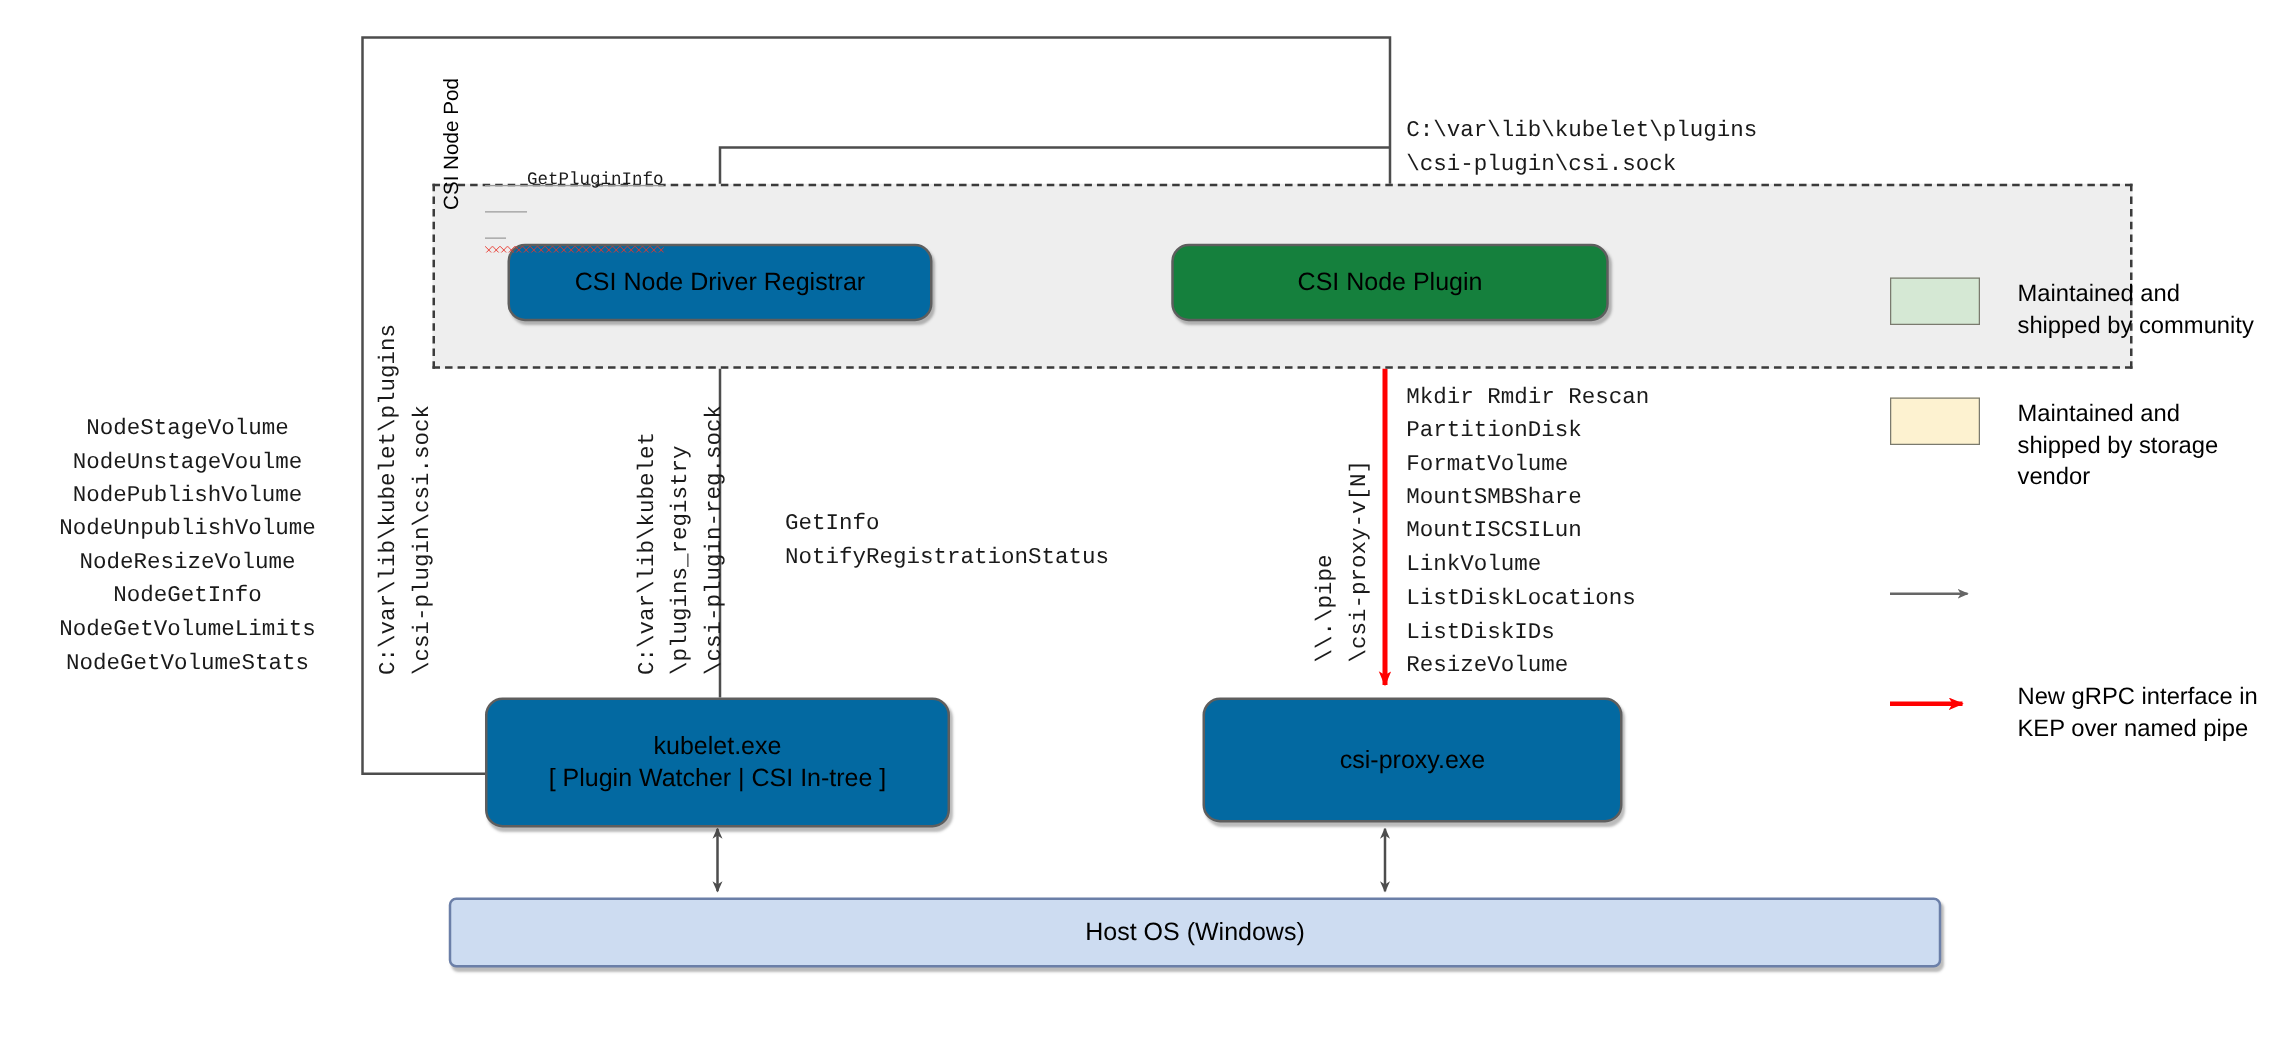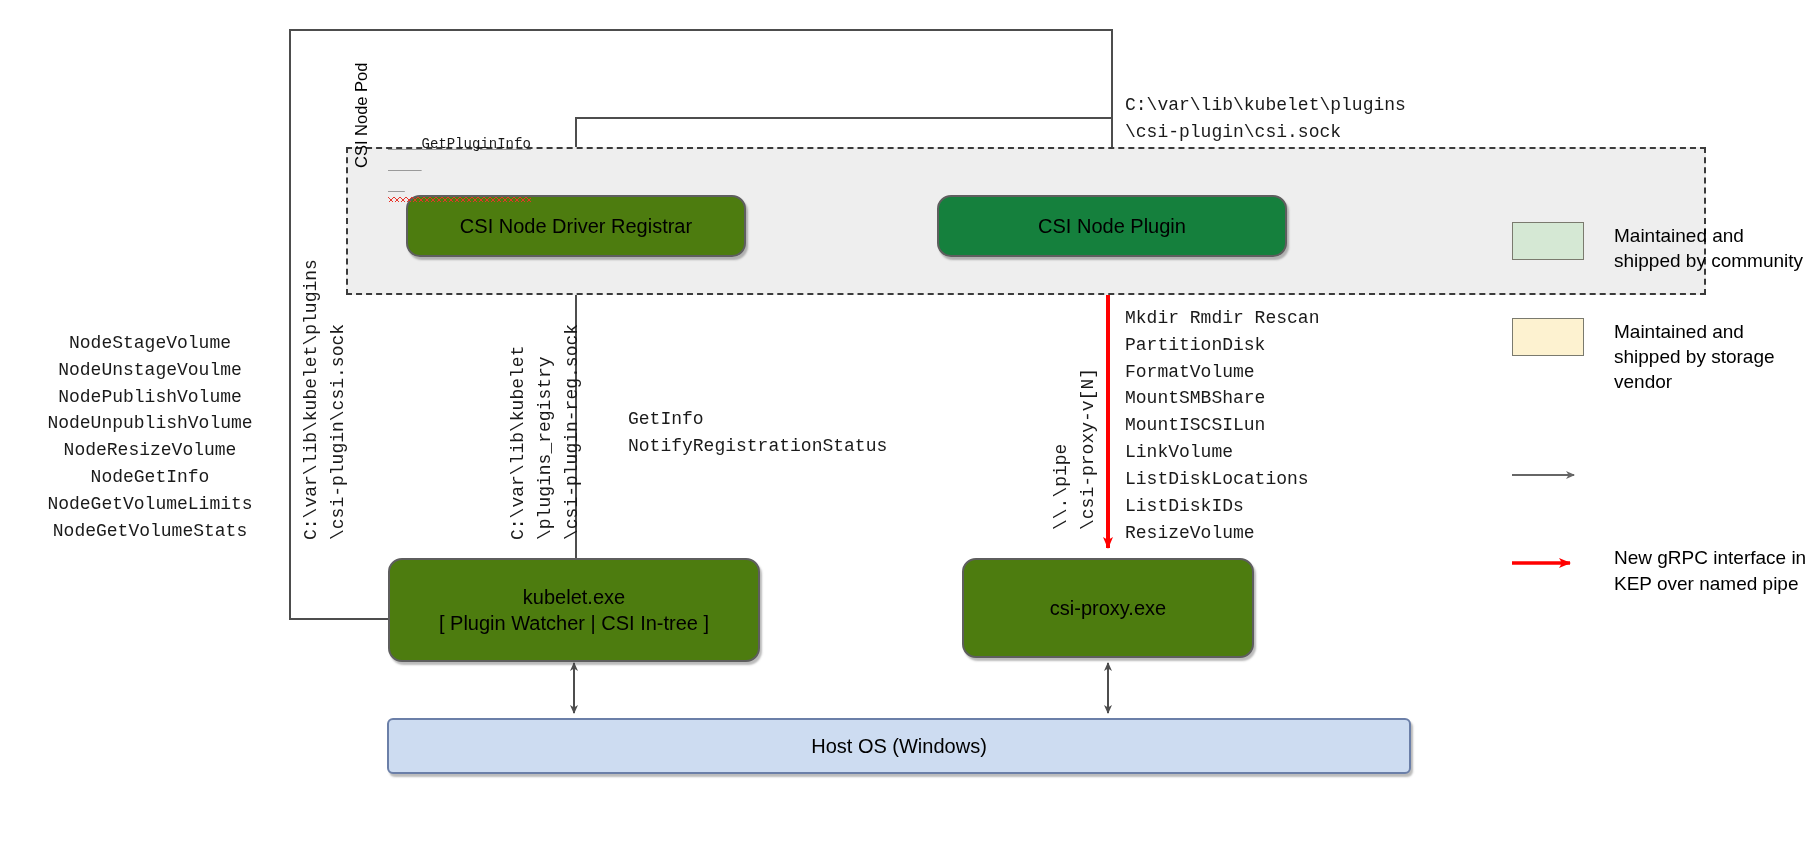--- a/index.html
+++ b/index.html
@@ -58,29 +58,29 @@
     border-radius: 14px;
     display: flex;
     flex-direction: column;
     align-items: center;
     justify-content: center;
     text-align: center;
     font-size: 20px;
     line-height: 1.32;
     box-shadow: 2px 3px 2px rgba(60,60,60,0.35);
   }
-  .box.green { background: #4d7c0f; }
+  .box.green { background: #0369a1; }
   .box.yellow { background: #15803d; }
   .box.blue { background: #cddcf1; border-color: #6b7fa8; }
 
   #box-registrar { left: 406px; top: 195px; width: 340px; height: 62px; }
   #box-nodeplugin { left: 937px; top: 195px; width: 350px; height: 62px; }
   #box-kubelet   { left: 388px; top: 558px; width: 372px; height: 104px; }
-  #box-csiproxy  { left: 962px; top: 558px; width: 292px; height: 100px; }
-  #box-hostos    { left: 359px; top: 718px; width: 1024px; height: 56px; border-radius: 6px; margin-left: 28px; }
+  #box-csiproxy  { left: 962px; top: 558px; width: 336px; height: 100px; }
+  #box-hostos    { left: 359px; top: 718px; width: 1194px; height: 56px; border-radius: 6px; }
 
   .box-line2 { font-size: 20px; }
 
   
   .mono {
     position: absolute;
     font-family: "Liberation Mono", monospace;
     font-size: 18px;
     line-height: 1.49;
     color: #1a1a1a;

